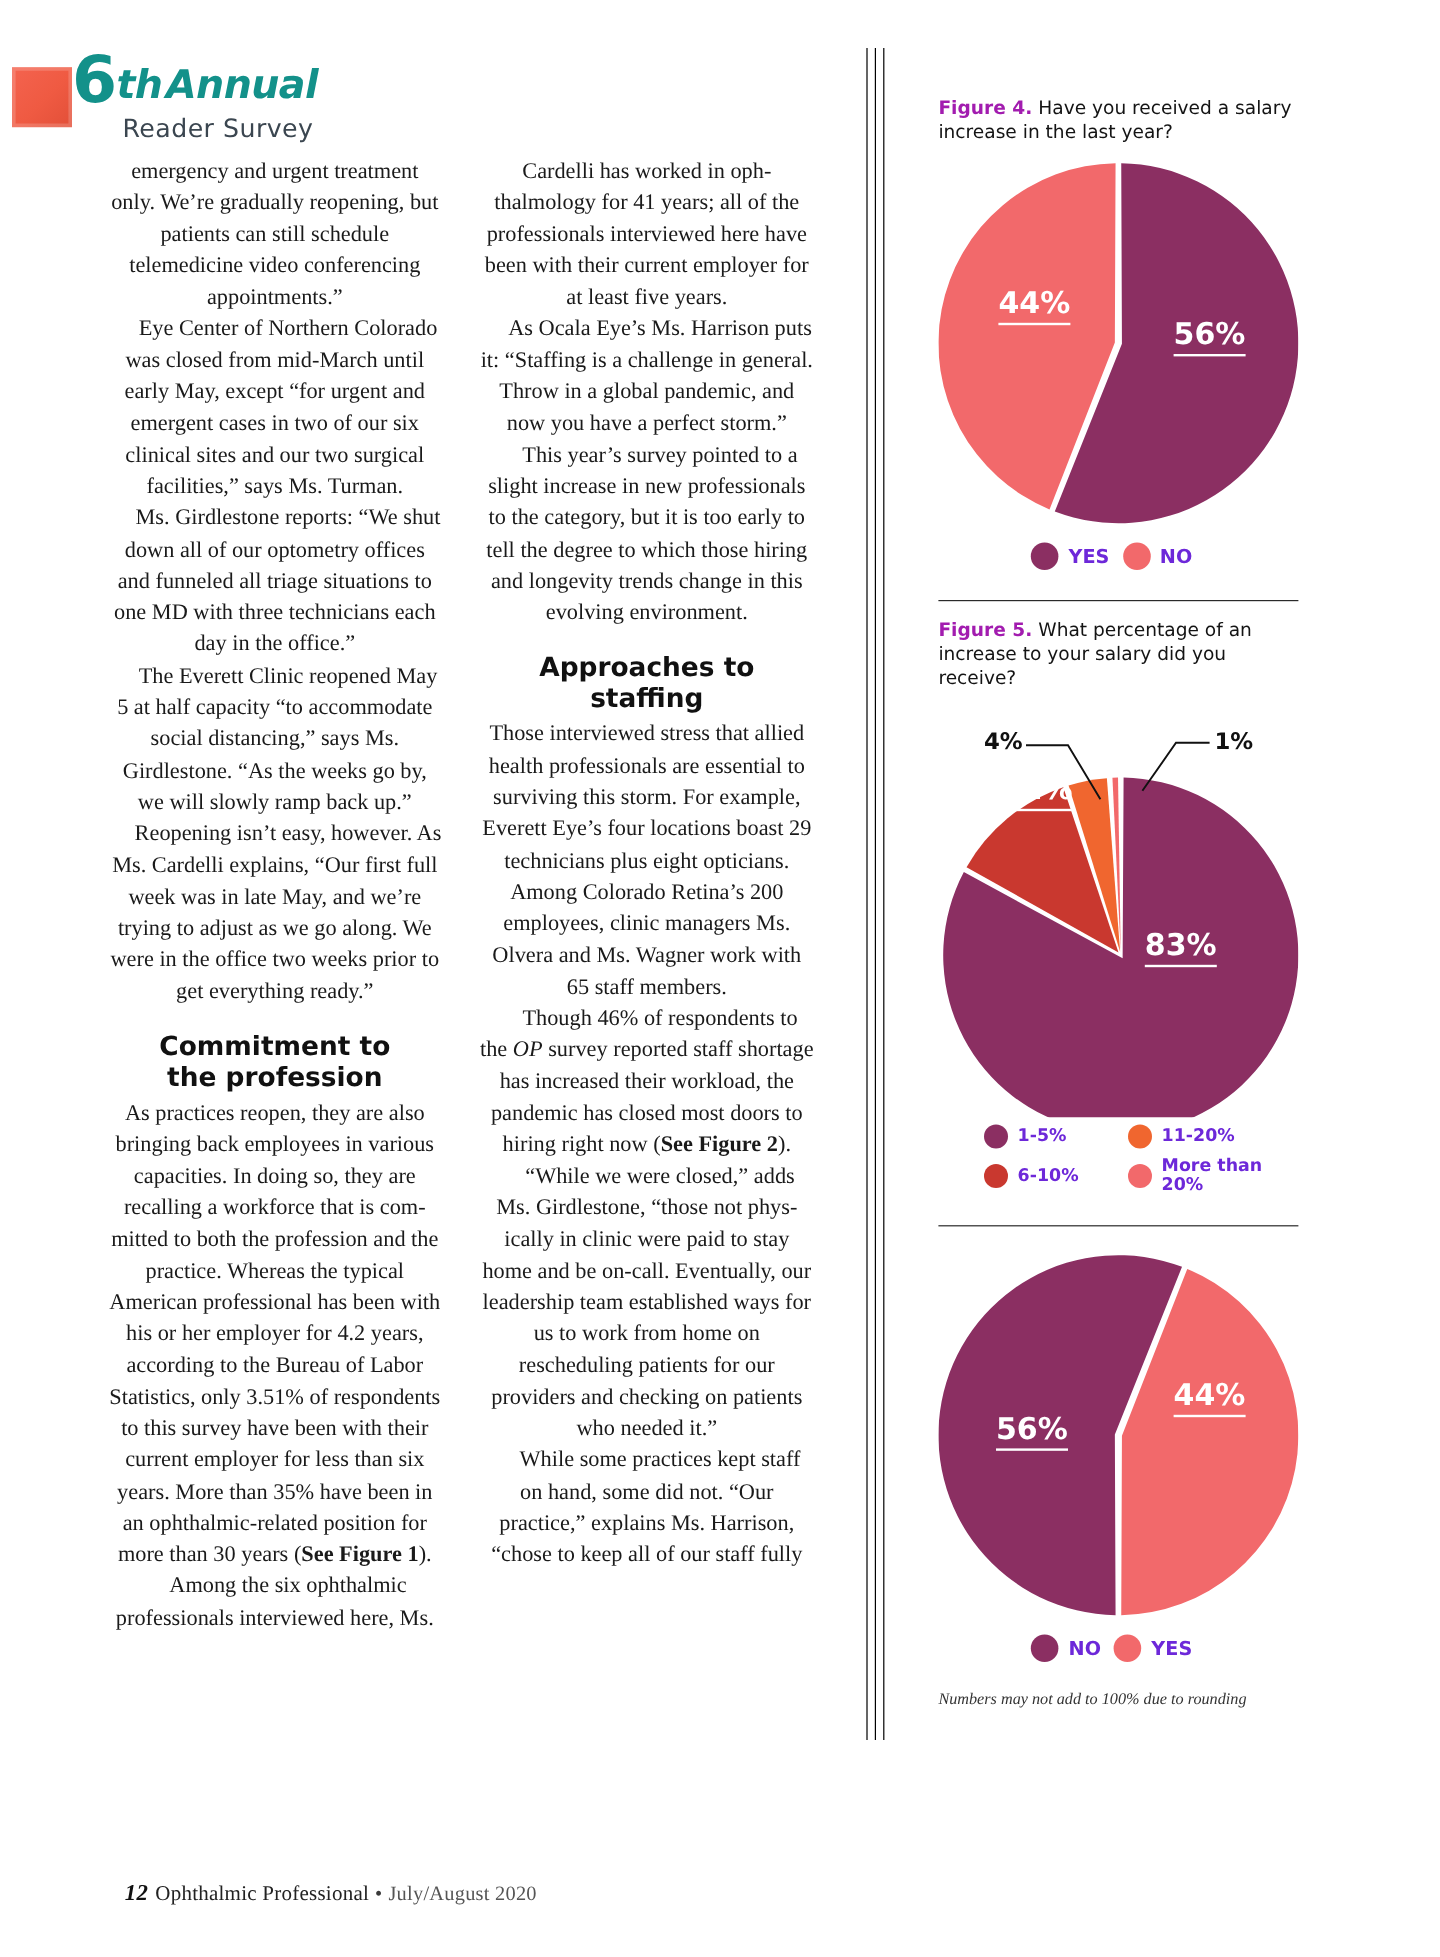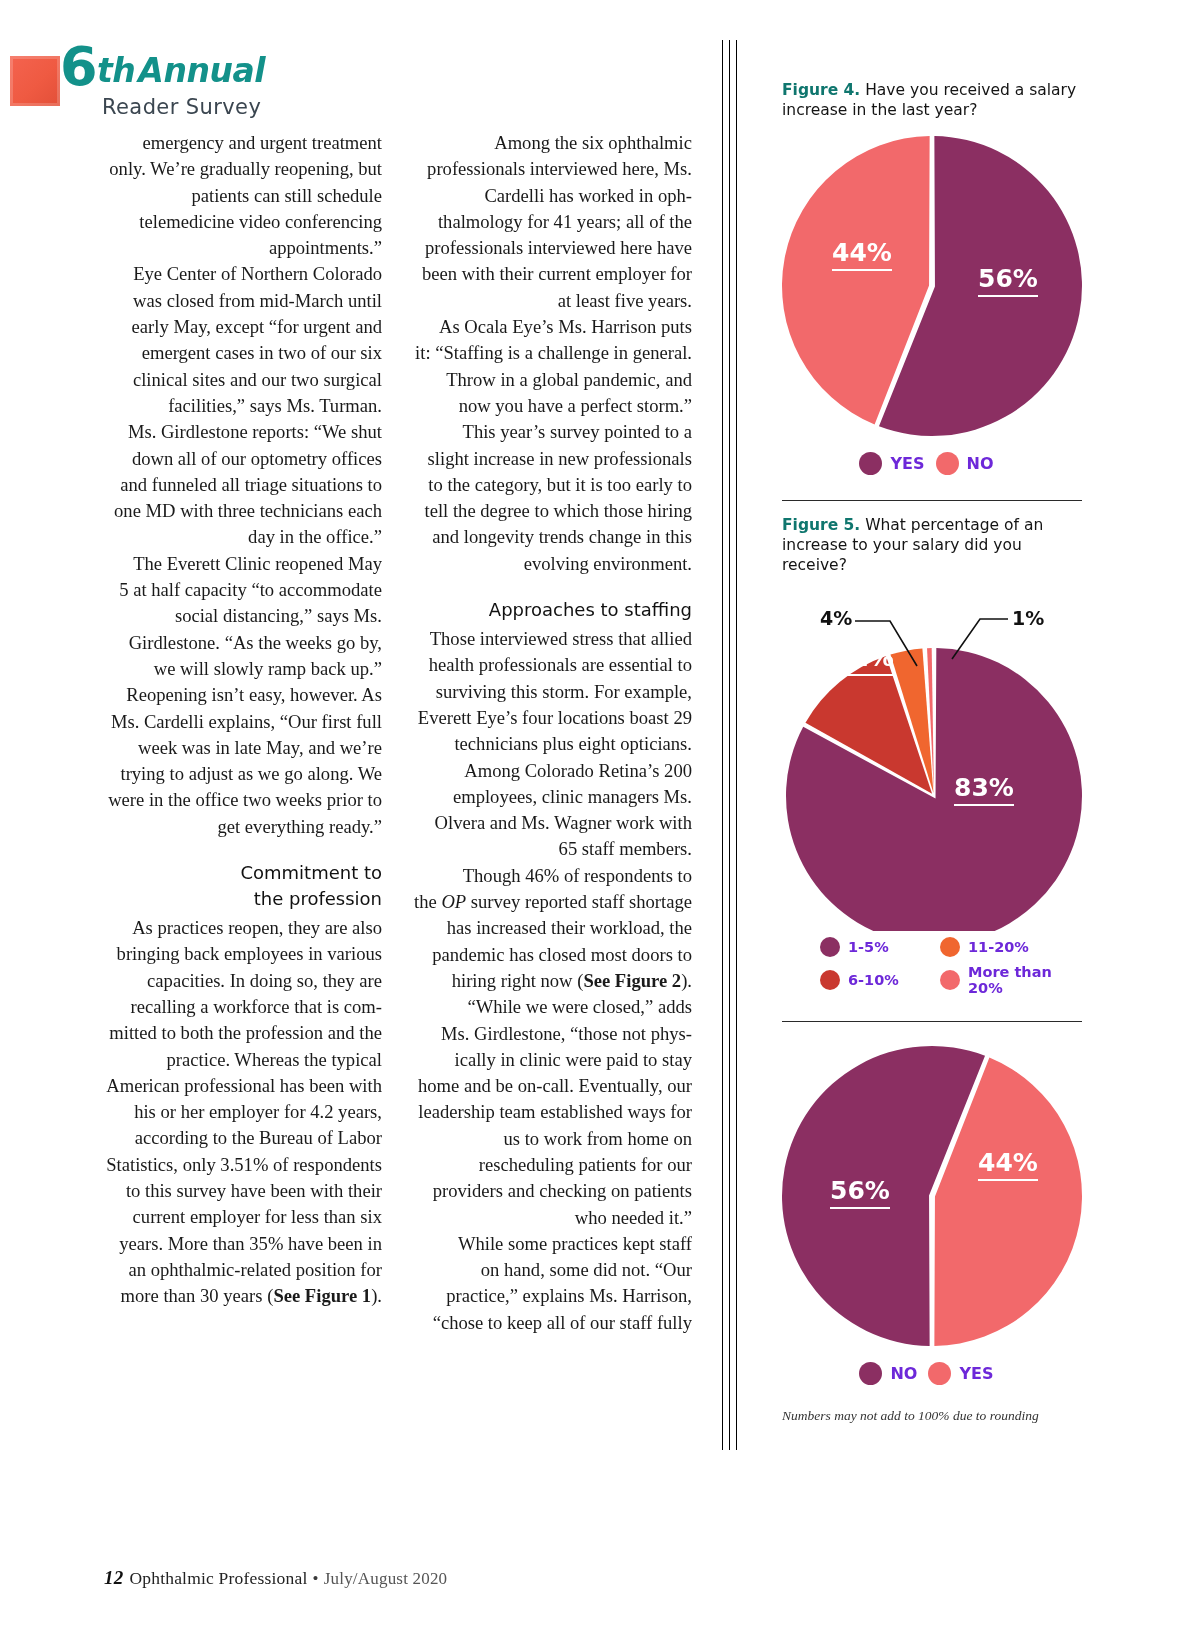--- a/index.html
+++ b/index.html
@@ -54,40 +54,40 @@
     font-size: 21px;
     color: #3b4650;
     letter-spacing: 0.4px;
     margin-top: 3px;
     margin-left: 42px;
   }
 
   
   #article {
     position: absolute;
-    left: 104px;
+    left: 90px;
     top: 130px;
     width: 588px;
     column-count: 2;
     column-gap: 32px;
     font-size: 18.6px;
     line-height: 26.3px;
-    text-align: right;
+    text-align: center;
     hyphens: manual;
   }
   #article p {
     margin: 0;
     text-indent: 22px;
   }
   #article p.noindent { text-indent: 0; }
   #article h2 {
     font-family: "DejaVu Sans", sans-serif;
-    font-size: 18px;
+    font-size: 22px;
     line-height: 26px;
-    font-weight: normal;
+    font-weight: bold;
     margin: 20px 0 3px 0;
     color: #111;
     break-after: avoid;
   }
   #article .bold { font-weight: bold; }
   #article .ital { font-style: italic; }
 
   
   .vrule {
     position: absolute;
@@ -109,21 +109,21 @@
   }
   .figure-block { position: relative; }
   .fig-caption {
     font-family: "DejaVu Sans", sans-serif;
     font-size: 15.5px;
     line-height: 20px;
     color: #141414;
     margin-bottom: 6px;
   }
   .fig-caption .fig-label {
-    color: #0f766e;
+    color: #a21caf;
     font-weight: bold;
   }
   .hr-sep {
     border: 0;
     border-top: 1px solid #2a2a2a;
     margin: 18px 0 14px 0;
     width: 100%;
   }
 
   .pie-wrap {

